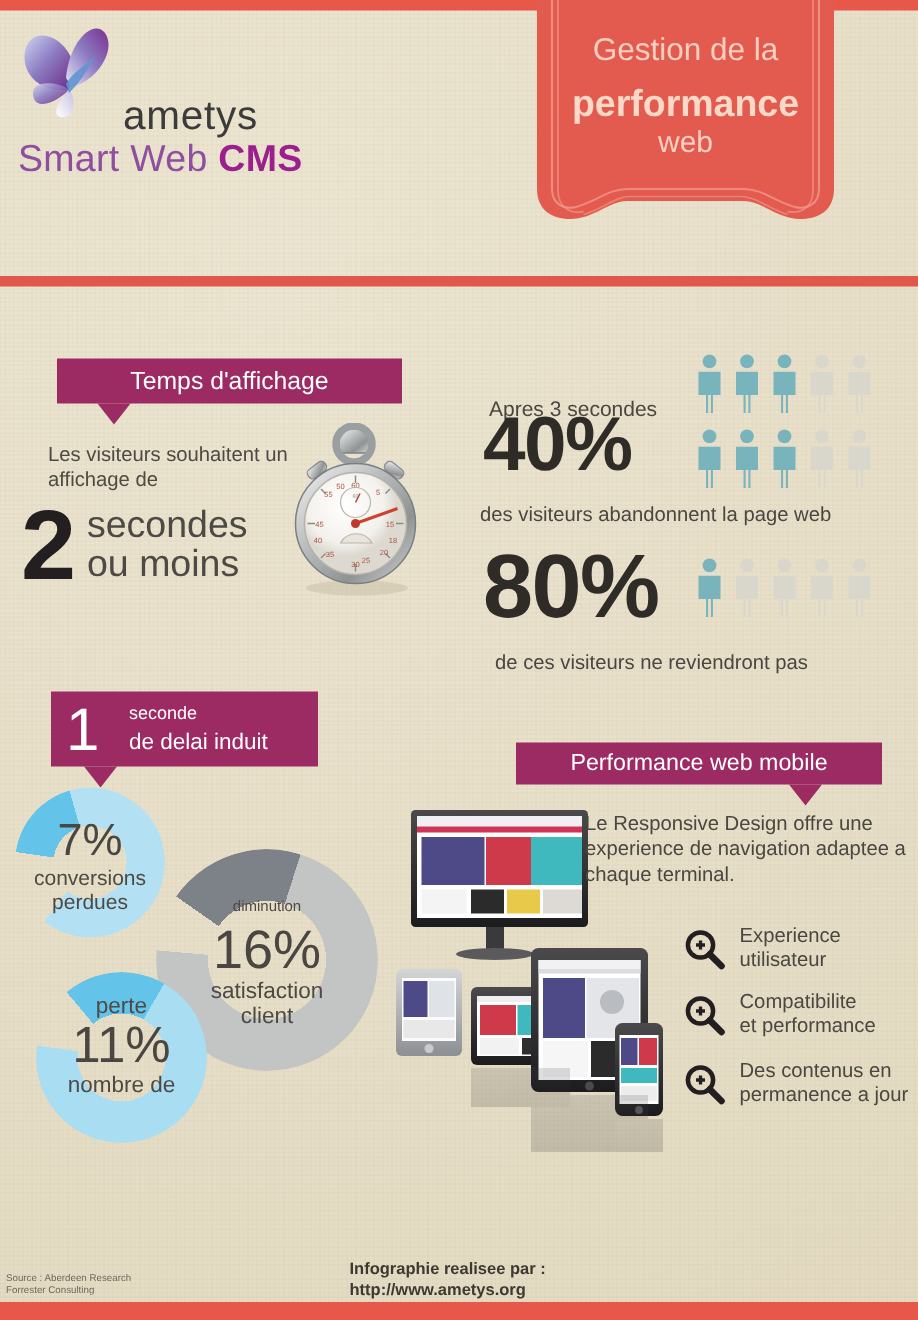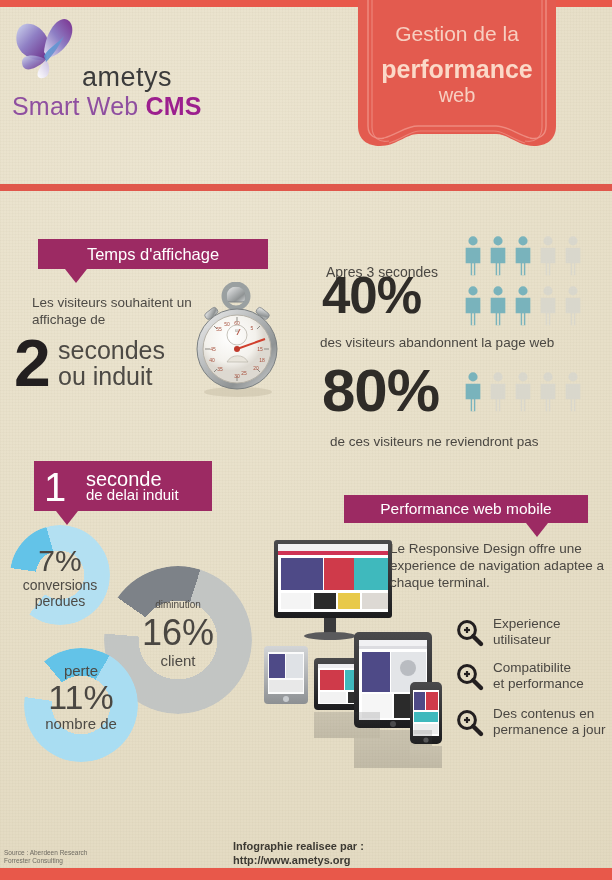--- a/index.html
+++ b/index.html
@@ -39,21 +39,21 @@
   .tag{position:absolute;background:#9c2a63;color:#fff;}
   .tag .tri{position:absolute;width:0;height:0;border-left:11px solid transparent;border-right:11px solid transparent;border-top:14px solid #9c2a63;}
   .tag .lbl{display:block;}
 
   #tag-temps{left:38px;top:239px;width:230px;height:30px;}
   #tag-temps .lbl{font-size:16.5px;text-align:center;line-height:30px;}
   #tag-temps .tri{left:27px;top:30px;}
 
   #tag-seconde{left:34px;top:461px;width:178px;height:50px;}
   #tag-seconde .big{position:absolute;left:10px;top:4px;font-size:40px;line-height:44px;font-weight:300;}
-  #tag-seconde .l1{position:absolute;left:52px;top:7px;font-size:20px;}
+  #tag-seconde .l1{position:absolute;left:52px;top:7px;font-size:12px;}
   #tag-seconde .l2{position:absolute;left:52px;top:25px;font-size:15px;}
   #tag-seconde .tri{left:22px;top:50px;}
 
   #tag-mobile{left:344px;top:495px;width:244px;height:28px;}
   #tag-mobile .lbl{font-size:15.5px;text-align:center;line-height:28px;}
   #tag-mobile .tri{left:182px;top:28px;}
 
   
   .ta-lead{position:absolute;left:32px;top:294px;width:180px;font-size:13.5px;color:#4d4a45;line-height:17px;}
   .ta-two{position:absolute;left:14px;top:330px;font-size:66px;color:#231f20;font-weight:bold;line-height:66px;}
@@ -171,21 +171,21 @@
   </div>
 
   <div class="tag" id="tag-temps">
     <span class="lbl">Temps d'affichage</span>
     <span class="tri"></span>
   </div>
 
   <div class="ta-lead">Les visiteurs souhaitent un affichage de</div>
   <div class="ta-two">2</div>
   <div class="ta-sec">secondes</div>
-  <div class="ta-ou">ou induit</div>
+  <div class="ta-ou">ou moins</div>
 
   <svg class="watch" viewBox="0 0 108 116">
     <defs>
       <linearGradient id="met" x1="0" y1="0" x2="1" y2="1">
         <stop offset="0%" stop-color="#f2f2f2"></stop>
           <stop offset="40%" stop-color="#b9bcbd"></stop>
         <stop offset="70%" stop-color="#8f9394"></stop>
           <stop offset="100%" stop-color="#d8dadb"></stop>
       </linearGradient>
       <radialGradient id="face" cx="40%" cy="32%">
@@ -330,20 +330,21 @@
   <div class="donut-lbl" id="donut7-lbl">
     <div class="v">7%</div>
     <div class="c">conversions</div>
     <div class="c">perdues</div>
   </div>
 
   <div class="donut" id="donut16" style="background: conic-gradient(from -55deg, rgb(125, 130, 136) 0deg, rgb(125, 130, 136) 72.6deg, rgb(194, 197, 195) 72.6deg, rgb(194, 197, 195) 330deg, transparent 330deg, transparent 360deg); mask: radial-gradient(circle, transparent calc(50% - 13px), rgb(0, 0, 0) calc(50% - 13px));"></div>
   <div class="donut-lbl" id="donut16-lbl">
     <div class="t">diminution</div>
     <div class="v">16%</div>
+    <div class="c">satisfaction</div>
     <div class="c">client</div>
   </div>
 
   <div class="donut" id="donut11" style="background: conic-gradient(from -40deg, rgb(99, 195, 232) 0deg, rgb(99, 195, 232) 69.96deg, rgb(169, 221, 242) 69.96deg, rgb(169, 221, 242) 318deg, transparent 318deg, transparent 360deg); mask: radial-gradient(circle, transparent calc(50% - 11px), rgb(0, 0, 0) calc(50% - 11px));"></div>
   <div class="donut-lbl" id="donut11-lbl">
     <div class="t">perte</div>
     <div class="v">11%</div>
     <div class="c">nombre de</div>
   </div>
 

